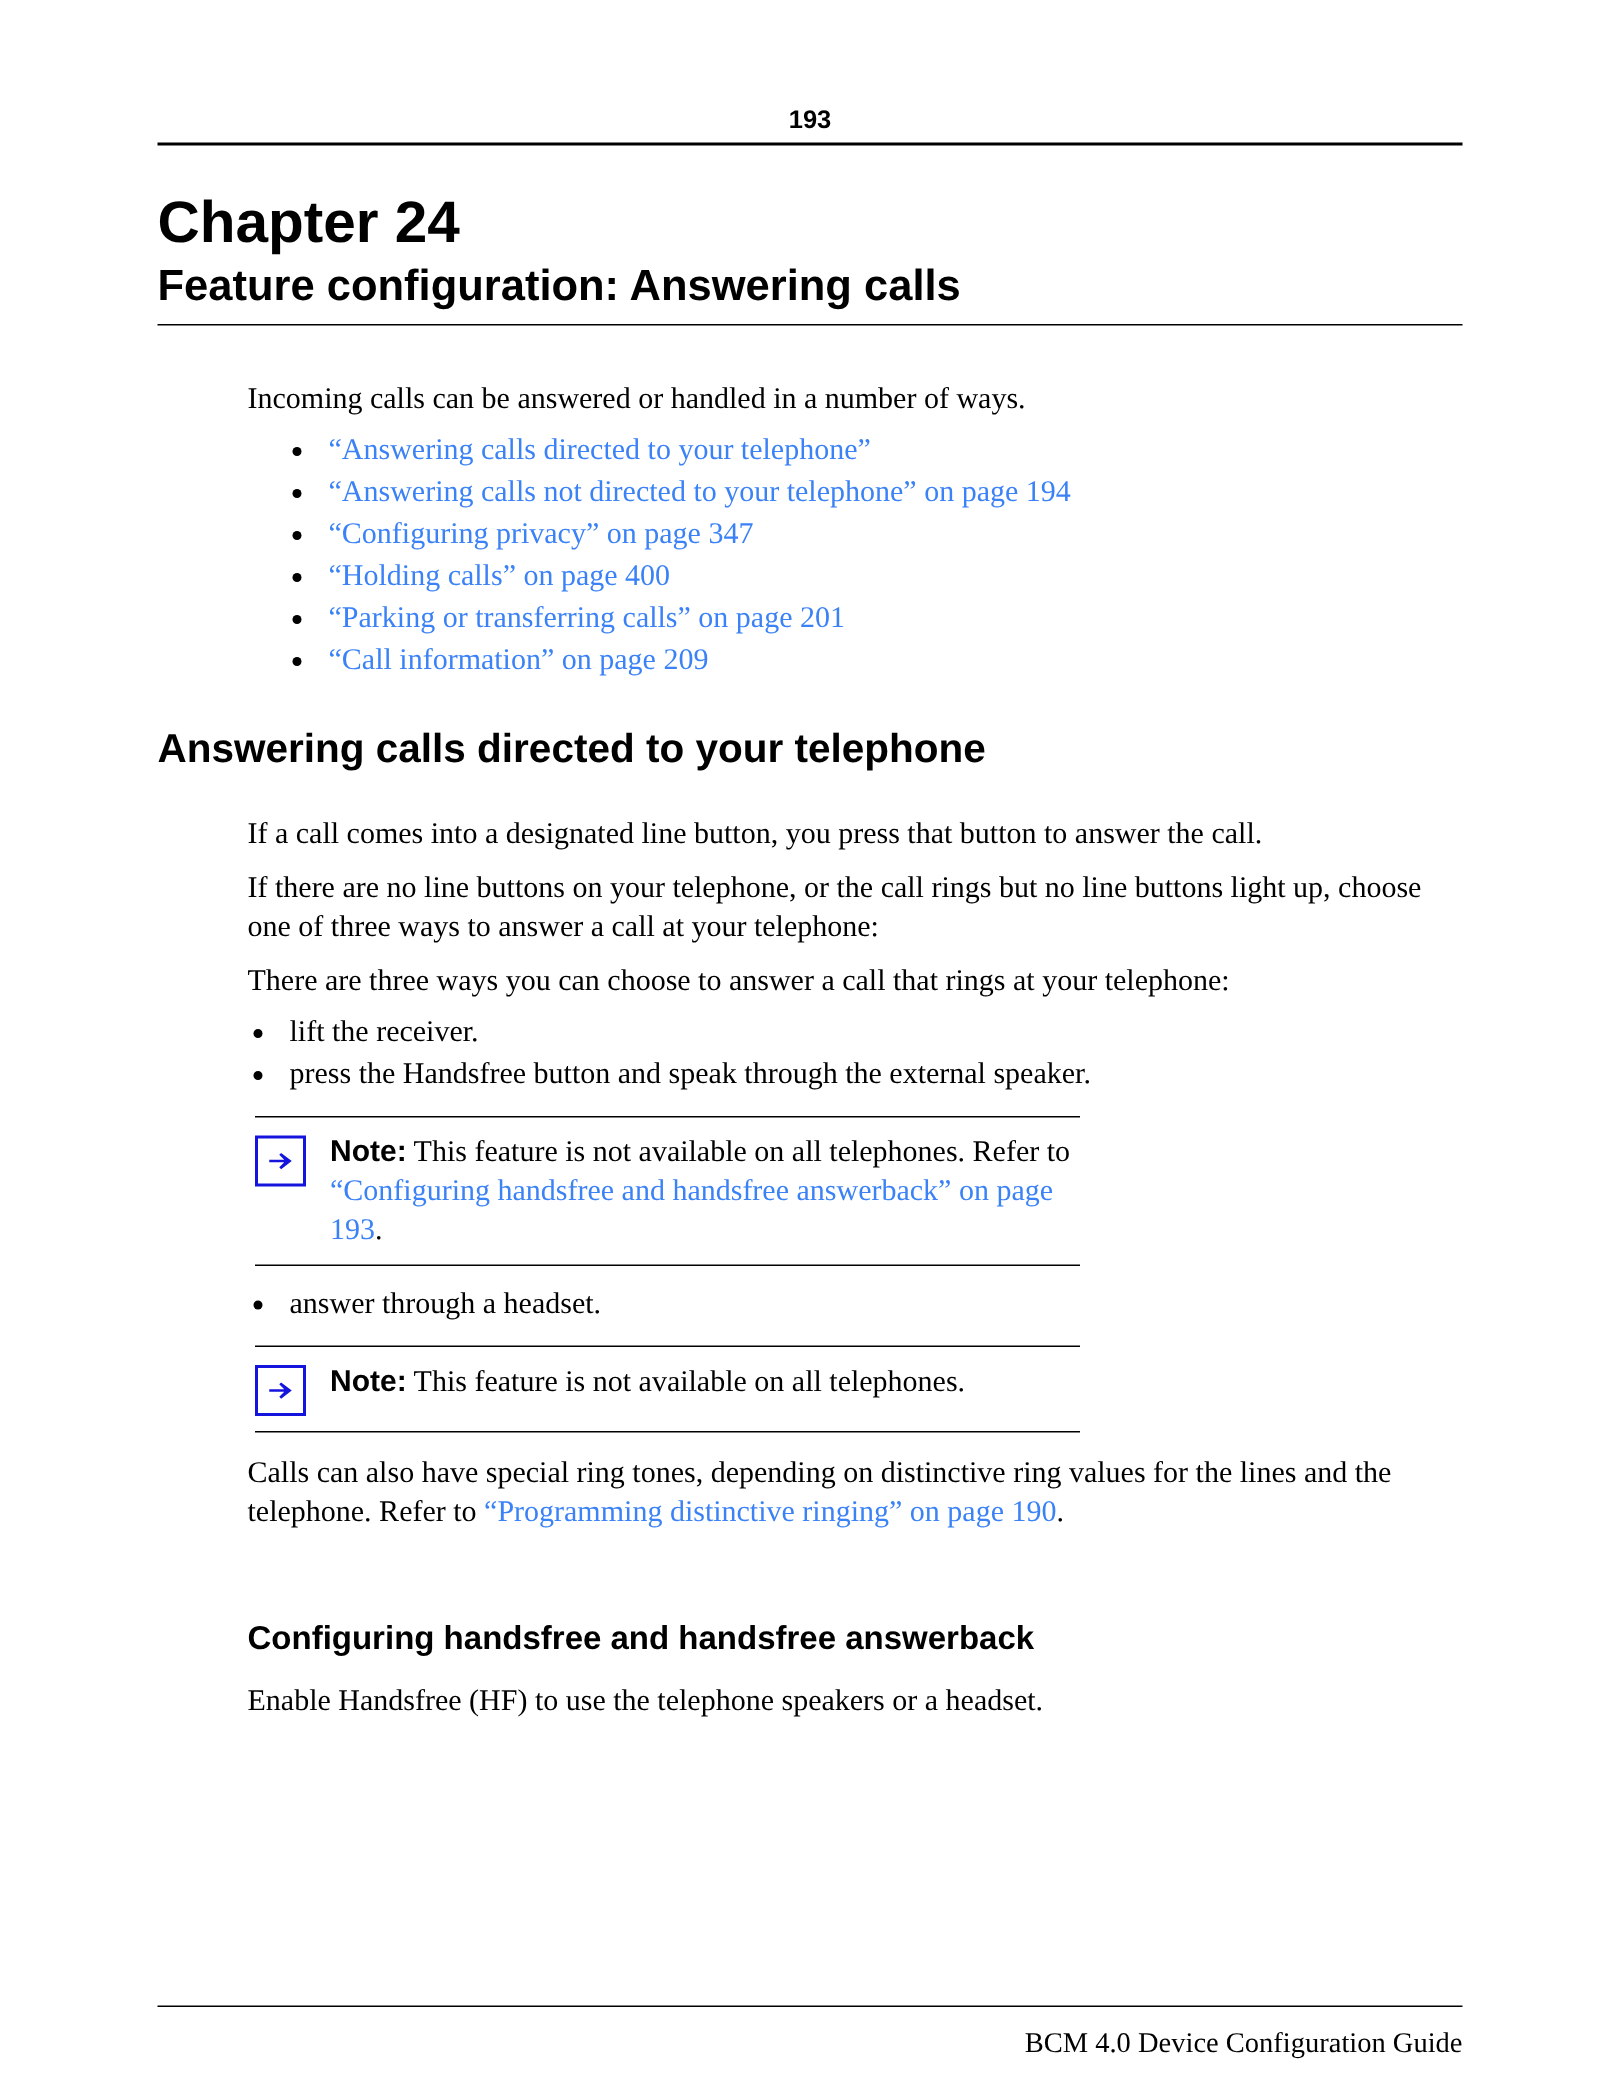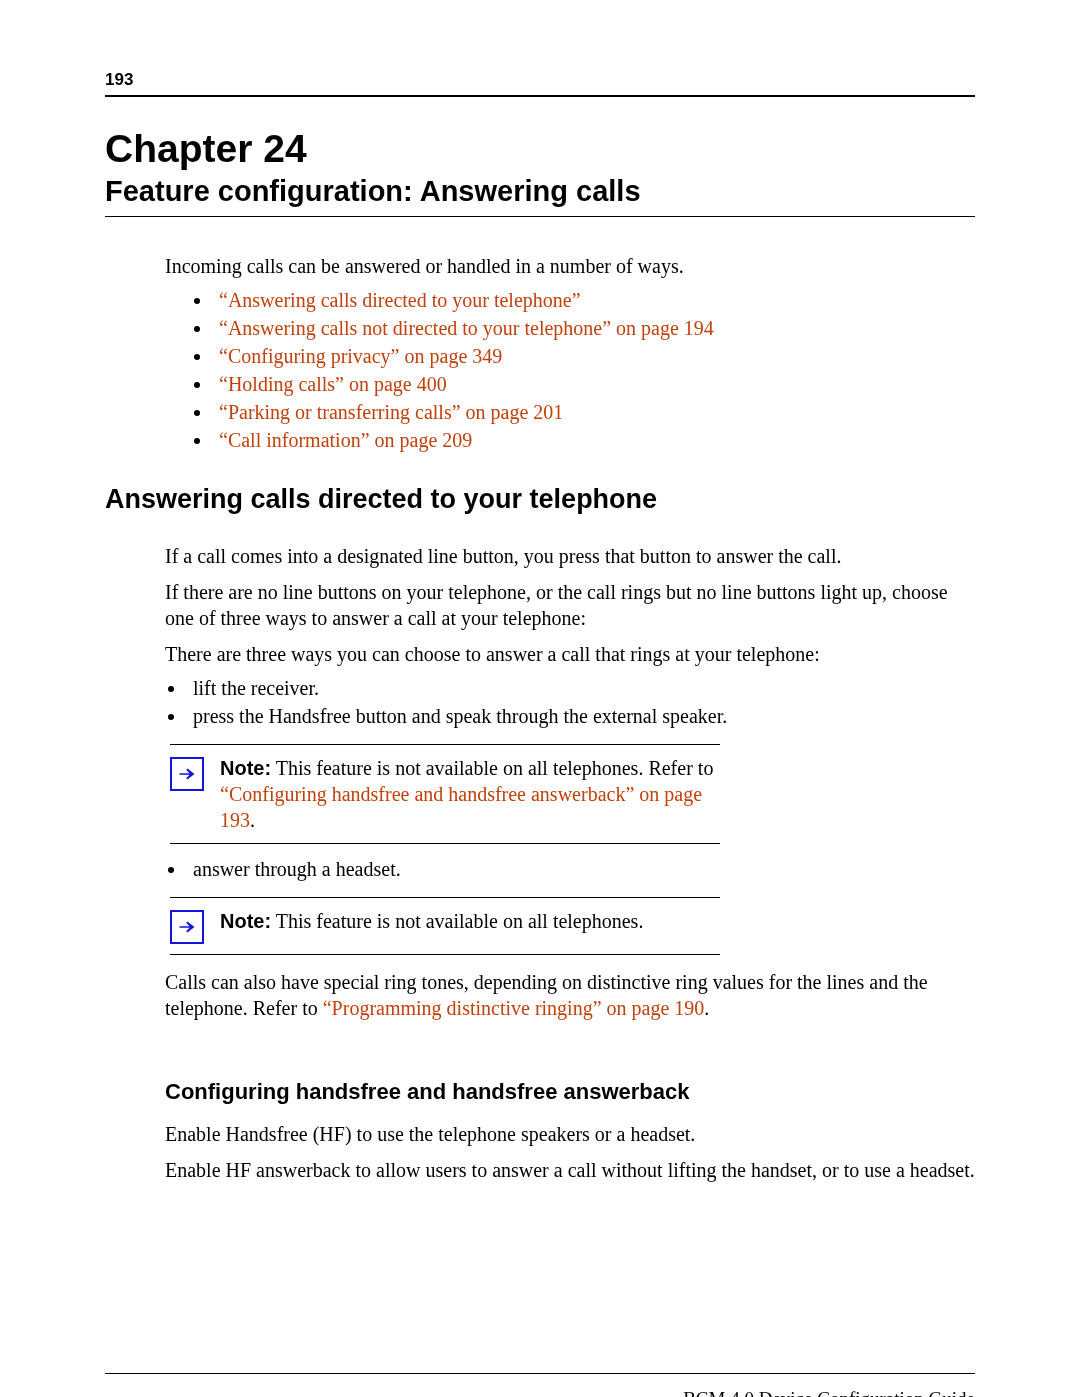--- a/index.html
+++ b/index.html
@@ -8,21 +8,21 @@
     background: #fff;
     font-family: "Times New Roman", Times, serif;
     color: #000;
     width: 1080px;
   }
   .page {
     padding: 70px 105px 50px 105px;
     box-sizing: border-box;
   }
   .page-number {
-    text-align: left;
+    text-align: center;
     font-family: Arial, Helvetica, sans-serif;
     font-weight: bold;
     font-size: 17px;
     margin-bottom: 5px;
   }
   .top-rule {
     border-top: 2.5px solid #000;
     margin-bottom: 30px;
   }
   .chapter-number {
@@ -63,21 +63,21 @@
     list-style: disc;
     padding-left: 22px;
     margin: 6px 0 16px 0;
   }
   ul.plain-list li {
     font-size: 20px;
     margin-bottom: 5px;
     padding-left: 6px;
   }
   .link {
-    color: #c2410c;
+    color: #3b82f6;
   }
   h2.section {
     font-family: Liberation Sans, sans-serif;
     font-weight: bold;
     font-size: 27px;
     margin: 30px 0 28px -60px;
   }
   h3.subsection {
     font-family: Arial, Helvetica, sans-serif;
     font-weight: bold;
@@ -138,21 +138,21 @@
   <div class="chapter-title">Feature configuration: Answering calls</div>
   <div class="title-rule"></div>
 
   <div class="content">
 
     <p>Incoming calls can be answered or handled in a number of ways.</p>
 
     <ul class="link-list">
       <li><span class="link">“Answering calls directed to your telephone”</span></li>
       <li><span class="link">“Answering calls not directed to your telephone” on page 194</span></li>
-      <li><span class="link">“Configuring privacy” on page 349</span></li>
+      <li><span class="link">“Configuring privacy” on page 347</span></li>
       <li><span class="link">“Holding calls” on page 400</span></li>
       <li><span class="link">“Parking or transferring calls” on page 201</span></li>
       <li><span class="link">“Call information” on page 209</span></li>
     </ul>
 
     <h2 class="section">Answering calls directed to your telephone</h2>
 
     <p>If a call comes into a designated line button, you press that button to answer the call.</p>
     <p>If there are no line buttons on your telephone, or the call rings but no line buttons light up, choose one of three ways to answer a call at your telephone:</p>
     <p>There are three ways you can choose to answer a call that rings at your telephone:</p>
@@ -195,21 +195,20 @@
       </div>
       <div class="note-rule"></div>
     </div>
 
     <p>
       <span>Calls can also have special ring tones, depending on distinctive ring values for the lines and the telephone. Refer to </span><span class="link">“Programming distinctive ringing” on page 190</span><span>.</span>
     </p>
 
     <h3 class="subsection">Configuring handsfree and handsfree answerback</h3>
     <p>Enable Handsfree (HF) to use the telephone speakers or a headset.</p>
-    <p>Enable HF answerback to allow users to answer a call without lifting the handset, or to use a headset.</p>
 
   </div>
 
   <div class="footer">
     <div class="footer-rule"></div>
     <div class="footer-text">BCM 4.0 Device Configuration Guide</div>
   </div>
 
 </div>
 

